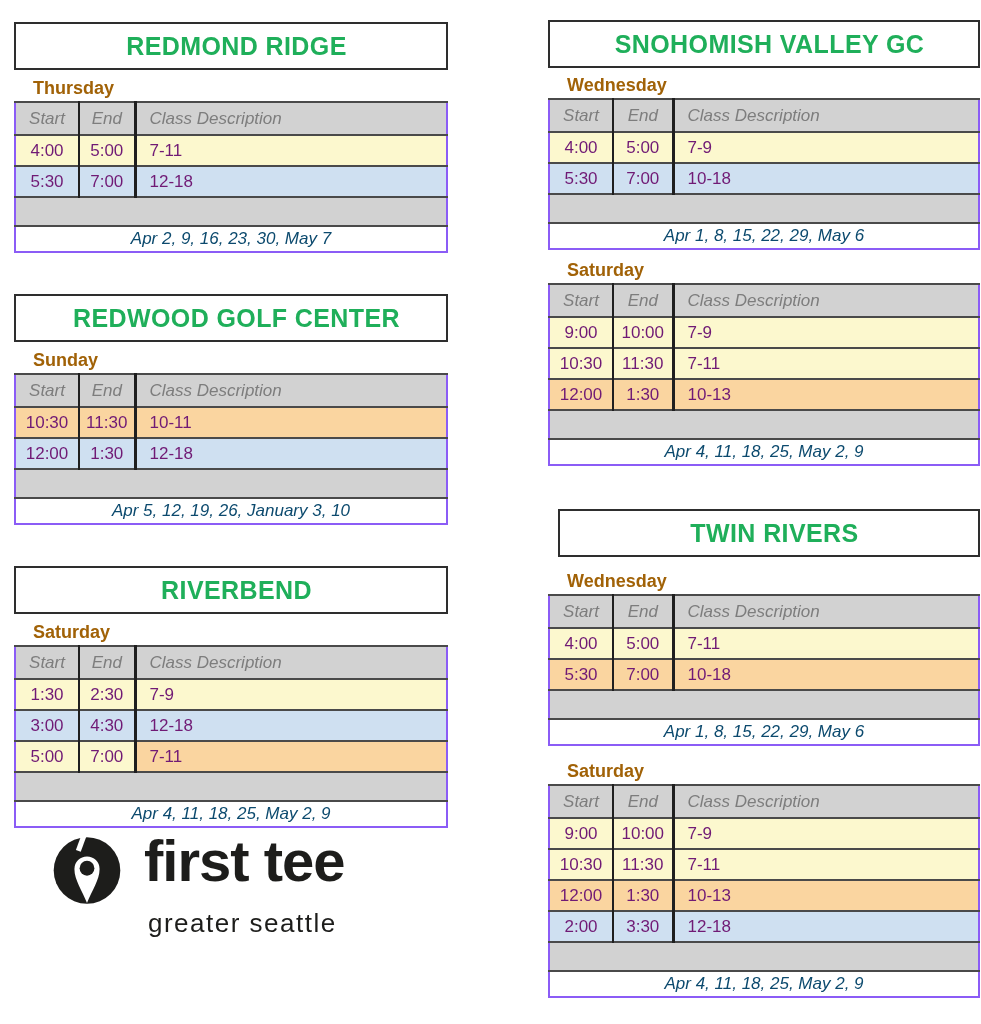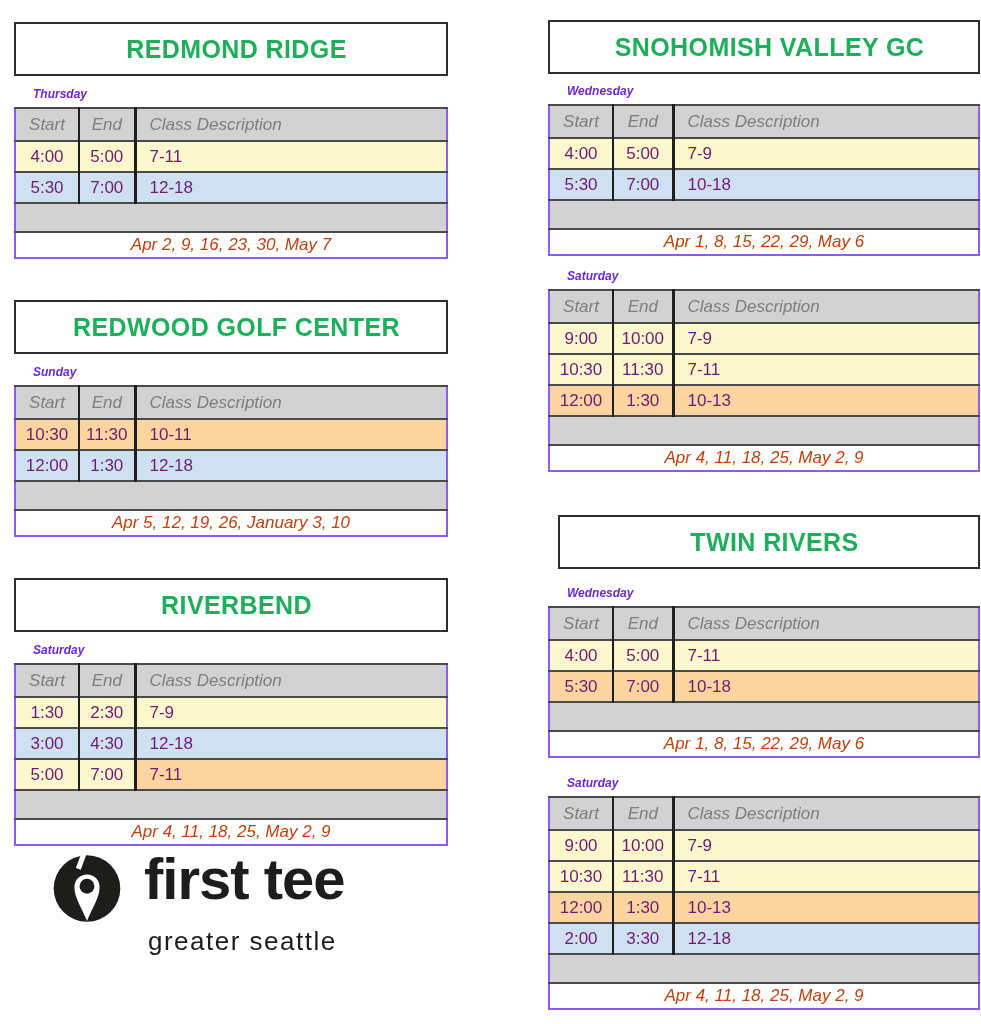--- a/index.html
+++ b/index.html
@@ -7,30 +7,30 @@
   body {
     width:981px; height:1024px; position:relative;
     font-family:"Liberation Sans", sans-serif;
     color:#1b1b1b;
   }
   .col { position:absolute; }
   .col-left  { left:14px;  top:22px; width:434px; }
   .col-right { left:548px; top:20px; width:432px; }
 
   .title-box {
-    height:54px; border:2px solid #2e2e2e; background:#ffffff;
+    height:48px; border:2px solid #2e2e2e; background:#ffffff;
     display:flex; align-items:center; justify-content:center;padding-left:11px;
   }
   .title-box .title-text {
     color:var(--title-green,#1FAF5A); font-weight:bold; font-size:25px;
     letter-spacing:0.4px;
   }
   .day-label {
     margin-top:8px; padding-left:19px; height:21px;
-    font-weight:bold; font-size:12px; color:#6d28d9; line-height:21px;font-style:italic;
+    font-weight:bold; font-size:18px; color:#a16207; line-height:21px;
   }
   table.sched {
     margin-top:2px; width:100%;
     border-collapse:collapse; border:2px solid #8b5cf6;
     table-layout:fixed;
   }
   table.sched th, table.sched td { border-top:2px solid #4a4a4a; }
   th.c-start, td.c-start { border-right:2px solid #1f1f1f; }
   th.c-end,   td.c-end   { border-right:3px solid #1f1f1f; }
   thead th {
@@ -38,21 +38,21 @@
     font-style:italic; font-weight:normal; font-size:17px; color:#7d7d7d;
   }
   thead th.c-start, thead th.c-end { text-align:center; }
   thead th.c-desc { text-align:left; padding-left:13px; }
   tbody td { height:31px; font-size:17px; color:#701a75; }
   tbody td.c-start, tbody td.c-end { text-align:center; }
   tbody td.c-desc { text-align:left; padding-left:13px; }
   tr.filler td { height:29px; background:var(--row-gray,#D2D2D2); }
   tr.dates td {
     height:26px; background:#ffffff; text-align:center;
-    font-style:italic; font-size:17px; color:#c2410c;
+    font-style:italic; font-size:17px; color:#0c4a6e;
   }
   .bg-yellow { background:var(--row-yellow,#FCF8CE); }
   .bg-blue   { background:var(--row-blue,#CFE0F1); }
   .bg-orange { background:var(--row-orange,#FAD5A0); }
 
   .mt-sect { margin-top:41px; }
   .mt-sect-r { margin-top:43px;margin-left:10px; }
   .mt-day-sm { margin-top:10px; }
   .mt-day-tr { margin-top:14px; }
   .mt-day-tr2 { margin-top:15px; }

